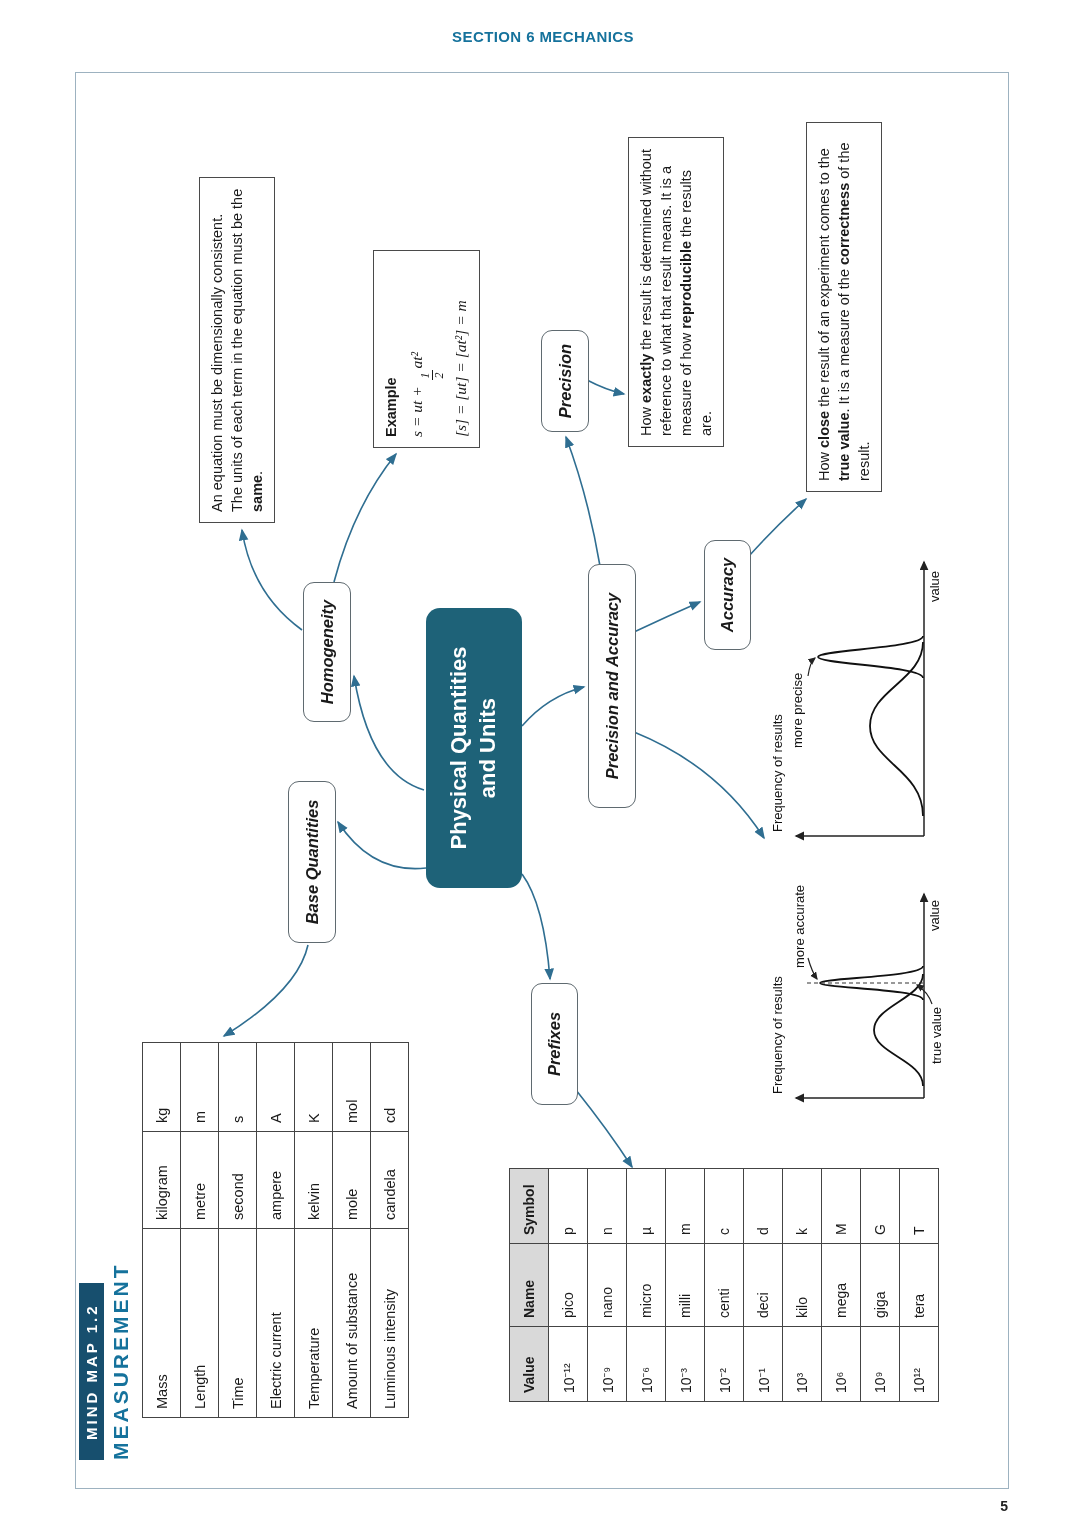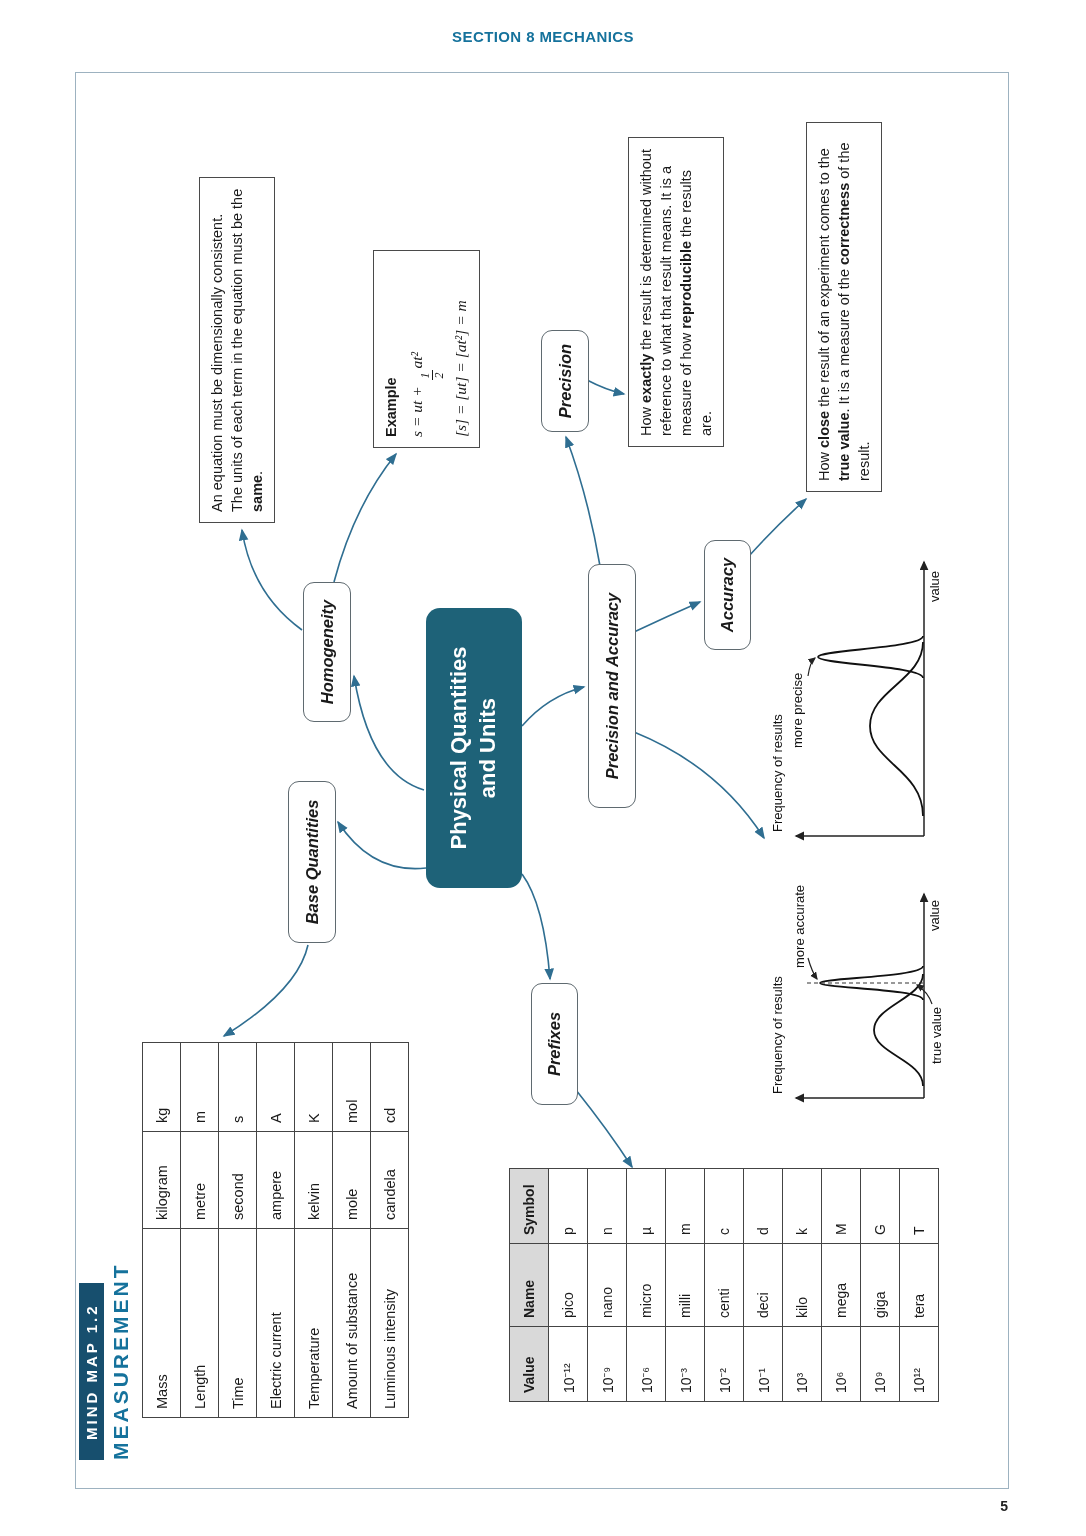--- a/index.html
+++ b/index.html
@@ -67,21 +67,21 @@
   .graph-accuracy{left:372px;top:690px;width:240px;height:190px;}
   .graph-precision{left:630px;top:690px;width:310px;height:190px;}
   .graph svg{position:absolute;left:0;top:0;}
   .glabel{position:absolute;font-size:13px;color:#111;white-space:nowrap;}
 </style>
 </head>
 <body>
 
 <div>
 
-  <div class="section-header">SECTION 8 MECHANICS</div>
+  <div class="section-header">SECTION 6 MECHANICS</div>
 
   <div class="frame">
     <div class="landscape">
 
       <svg class="connectors" viewBox="0 0 1415 930">
         <defs>
           <marker id="arr" markerWidth="9" markerHeight="8" refX="6.5" refY="3" orient="auto">
             <path d="M0,0 L7.5,3 L0,6 z" fill="#2f6e91"></path>
           </marker>
         </defs>

